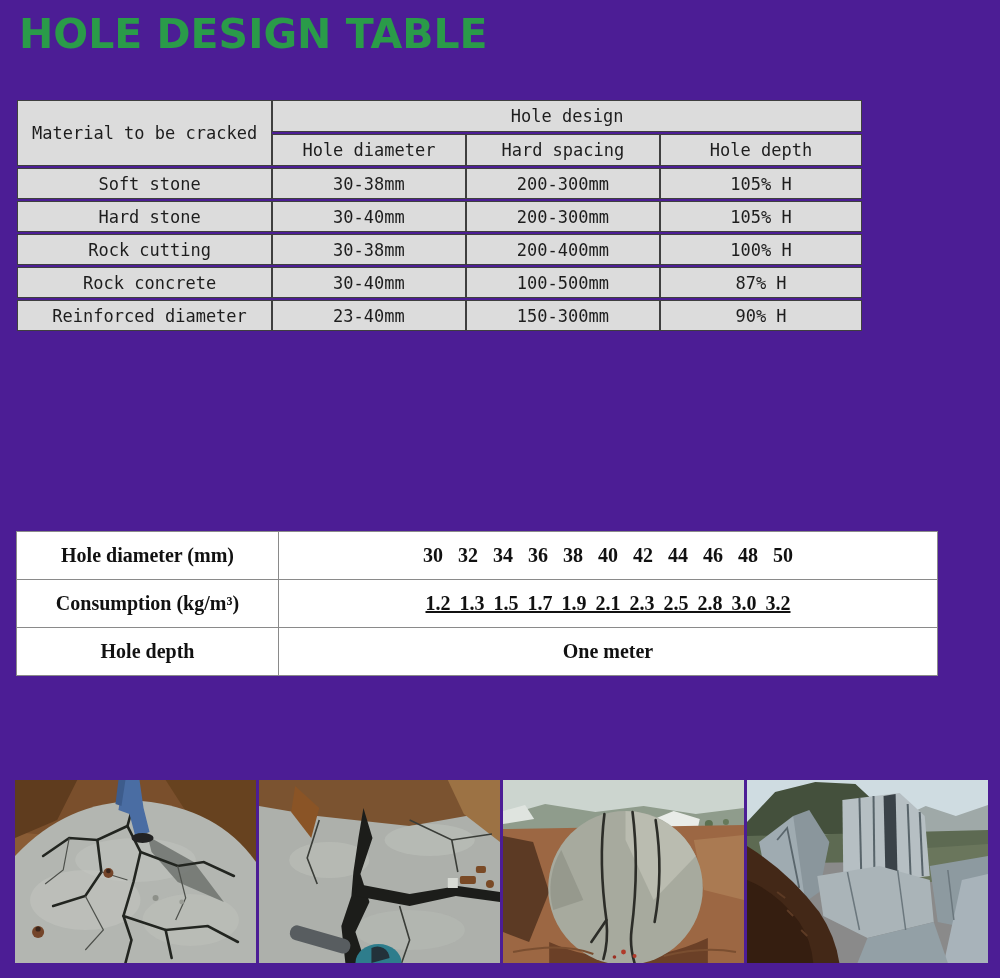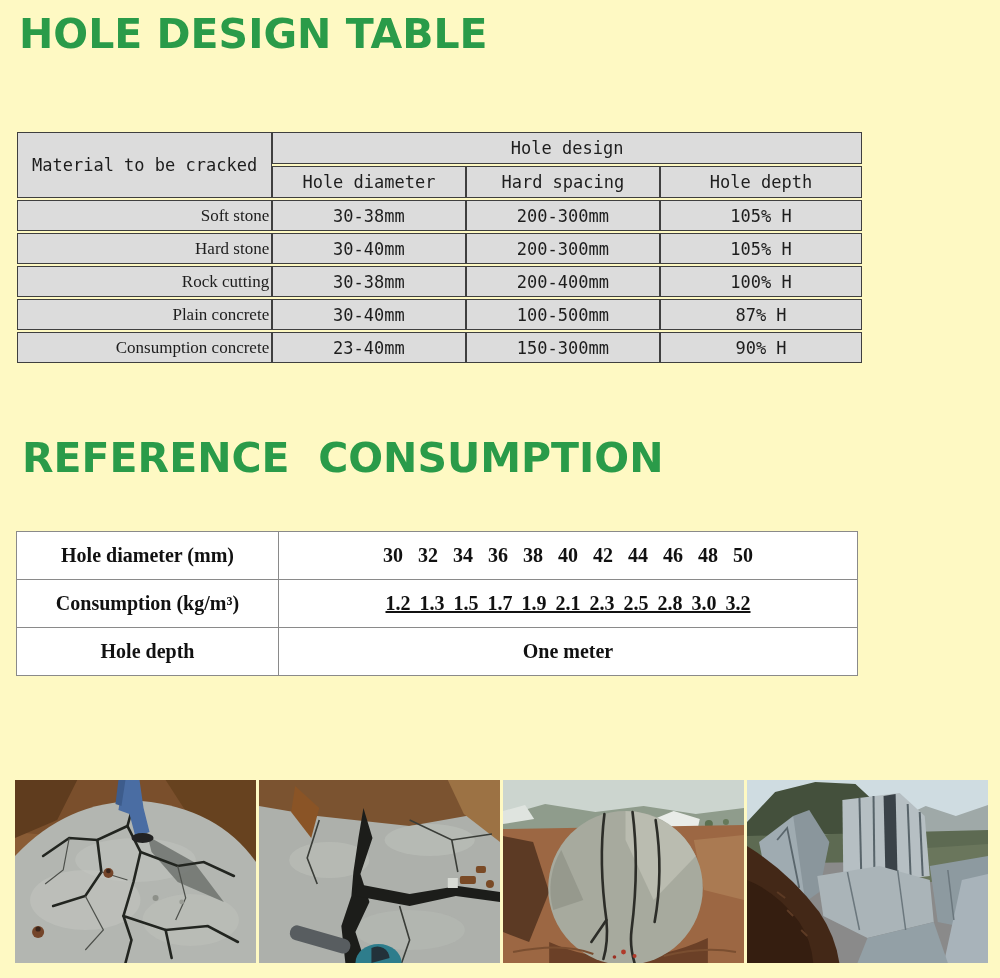--- a/index.html
+++ b/index.html
@@ -1,66 +1,66 @@
 <!DOCTYPE html>
 <html><head>
 <meta charset="utf-8">
 <style>
   * { box-sizing: border-box; }
   html, body { margin: 0; padding: 0; background: #ffffff; }
   .page {
     position: relative;
     width: 1000px;
     height: 978px;
-    background: #fef9c3;
+    background: #4c1d95;
     overflow: hidden;
     font-family: "DejaVu Sans", sans-serif;
   }
   .section-title {
     font-family: "DejaVu Sans", sans-serif;
     font-weight: bold;
     font-size: 41px;
     color: #2a9b49;
     letter-spacing: 0px;
     white-space: pre;
     line-height: 1.1;
   }
   #title1 { position: absolute; left: 19px; top: 12px; }
   #title2 { position: absolute; left: 22px; top: 436px; }
 
   
   .hole-table {
     position: absolute;
-    left: 17px; top: 130px;
+    left: 17px; top: 98px;
     width: 845px;
     border-collapse: separate;
     border-spacing: 0 2px;
     font-family: "DejaVu Sans Mono", monospace;
     font-size: 17px;
     color: #1d1d1d;
     table-layout: fixed;
   }
   .hole-table td, .hole-table th {
     background: #dcdcdc;
     border: 1px solid #3f3f3f;
     font-weight: normal;
     height: 31px;
     padding: 0 2px;
     overflow: hidden;
     white-space: nowrap;
   }
   .hole-table .center { text-align: center; }
-  .hole-table .left { text-align: right; padding-left: 12px; font-family: Liberation Serif, serif; }
+  .hole-table .left { text-align: center; padding-left: 12px; }
   .hole-table .corner { height: 66px; }
 
   
   .ref-table {
     position: absolute;
     left: 16px; top: 531px;
-    width: 842px;
+    width: 922px;
     border-collapse: collapse;
     font-family: "Liberation Serif", "DejaVu Serif", serif;
     font-weight: bold;
     font-size: 20px;
     color: #111111;
     table-layout: fixed;
   }
   .ref-table td {
     border: 1px solid #8a8a8a;
     height: 48px;
@@ -126,35 +126,34 @@
         <td class="center">200-300mm</td>
         <td class="center">105% H</td>
       </tr>
       <tr>
         <td class="left">Rock cutting</td>
         <td class="center">30-38mm</td>
         <td class="center">200-400mm</td>
         <td class="center">100% H</td>
       </tr>
       <tr>
-        <td class="left">Plain concrete</td>
+        <td class="left">Rock concrete</td>
         <td class="center">30-40mm</td>
         <td class="center">100-500mm</td>
         <td class="center">87% H</td>
       </tr>
       <tr>
-        <td class="left">Consumption concrete</td>
+        <td class="left">Reinforced diameter</td>
         <td class="center">23-40mm</td>
         <td class="center">150-300mm</td>
         <td class="center">90% H</td>
       </tr>
     </tbody>
   </table>
 
-  <div id="title2" class="section-title">REFERENCE  CONSUMPTION</div>
 
   <table class="ref-table">
     <tbody>
       <tr>
         <td class="label-col">Hole diameter (mm)</td>
         <td class="val-wide">30 32 34 36 38 40 42 44 46 48 50</td>
       </tr>
       <tr>
         <td class="label-col">Consumption (kg/m³)</td>
         <td class="val-tight">1.2 1.3 1.5 1.7 1.9 2.1 2.3 2.5 2.8 3.0 3.2</td>

